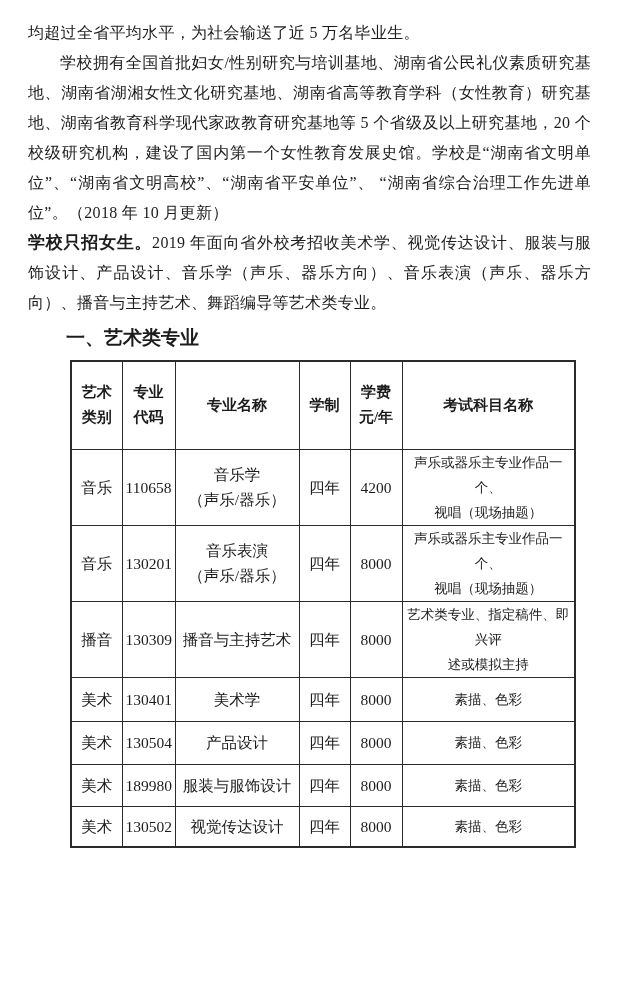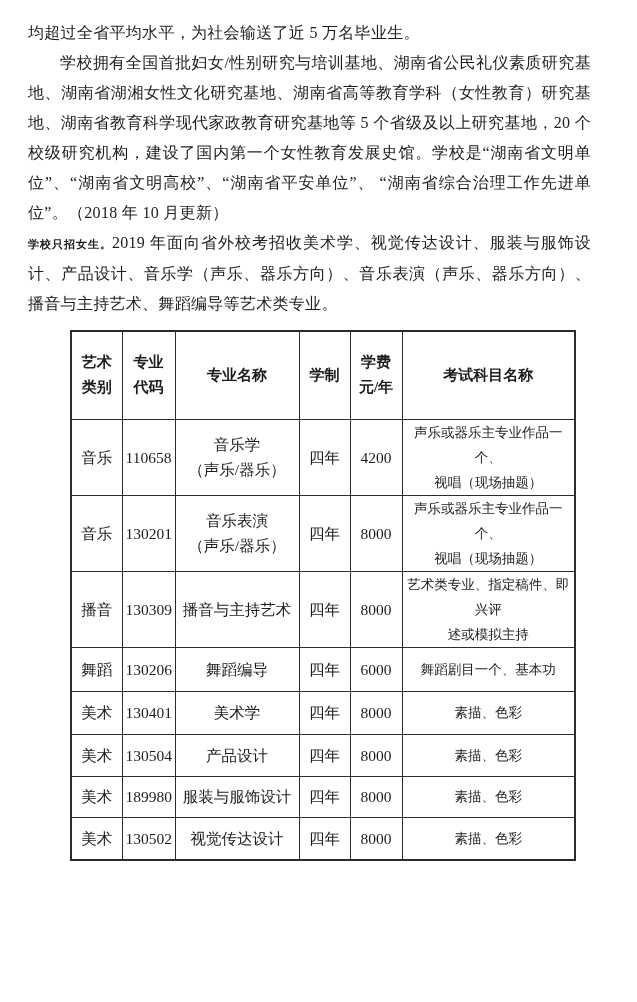--- a/index.html
+++ b/index.html
@@ -19,21 +19,21 @@
     margin: 0;
     font-size: 16px;
     line-height: 30px;
     text-align: justify;
     letter-spacing: 0.3px;
   }
   .para.indent { text-indent: 2em; }
   .bold-lead {
     font-family: "Liberation Sans", "DejaVu Sans", sans-serif;
     font-weight: bold;
-    font-size: 11px;
+    font-size: 17px;
   }
   .section-heading {
     margin: 9px 0 0 38px;
     font-family: "Liberation Sans", "DejaVu Sans", sans-serif;
     font-weight: bold;
     font-size: 19px;
     line-height: 22px;
   }
   table.majors {
     border-collapse: collapse;
@@ -79,20 +79,21 @@
 
 <div class="page">
 
   <p class="para">均超过全省平均水平，为社会输送了近 5 万名毕业生。</p>
 
 
   <p class="para indent">学校拥有全国首批妇女/性别研究与培训基地、湖南省公民礼仪素质研究基地、湖南省湖湘女性文化研究基地、湖南省高等教育学科（女性教育）研究基地、湖南省教育科学现代家政教育研究基地等 5 个省级及以上研究基地，20 个校级研究机构，建设了国内第一个女性教育发展史馆。学校是“湖南省文明单位”、“湖南省文明高校”、“湖南省平安单位”、 “湖南省综合治理工作先进单位”。（2018 年 10 月更新）</p>
 
   <p class="para"><span class="bold-lead">学校只招女生。</span><span>2019 年面向省外校考招收美术学、视觉传达设计、服装与服饰设计、产品设计、音乐学（声乐、器乐方向）、音乐表演（声乐、器乐方向）、播音与主持艺术、舞蹈编导等艺术类专业。</span></p>
 
+  <h2 class="section-heading">一、艺术类专业</h2>
 
   <table class="majors">
     <colgroup>
       <col style="width:51px">
         <col style="width:53px">
         <col style="width:124px">
       <col style="width:51px">
         <col style="width:52px">
         <col style="width:173px">
     </colgroup>
@@ -133,28 +134,20 @@
       <tr>
         <td>播音</td>
         <td>130309</td>
         <td>播音与主持艺术</td>
         <td>四年</td>
         <td>8000</td>
         <td class="exam-cell">艺术类专业、指定稿件、即兴评
 述或模拟主持</td>
       </tr>
       <tr>
-        <td>舞蹈</td>
-        <td>130206</td>
-        <td>舞蹈编导</td>
-        <td>四年</td>
-        <td>6000</td>
-        <td class="exam-cell">舞蹈剧目一个、基本功</td>
-      </tr>
-      <tr>
         <td>美术</td>
         <td>130401</td>
         <td>美术学</td>
         <td>四年</td>
         <td>8000</td>
         <td class="exam-cell">素描、色彩</td>
       </tr>
       <tr>
         <td>美术</td>
         <td>130504</td>

